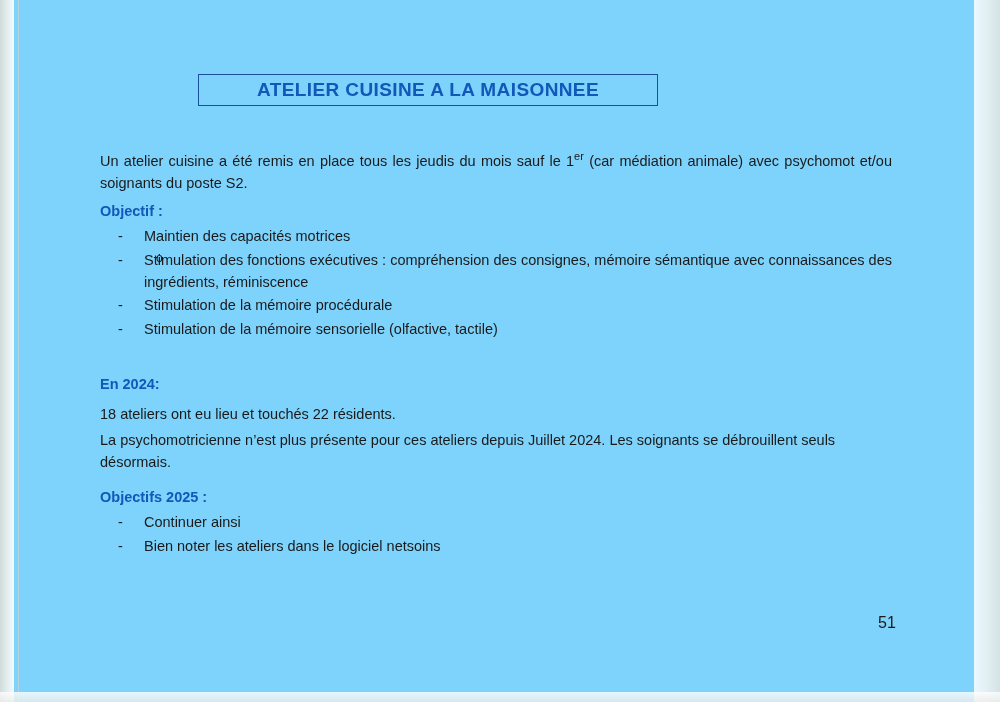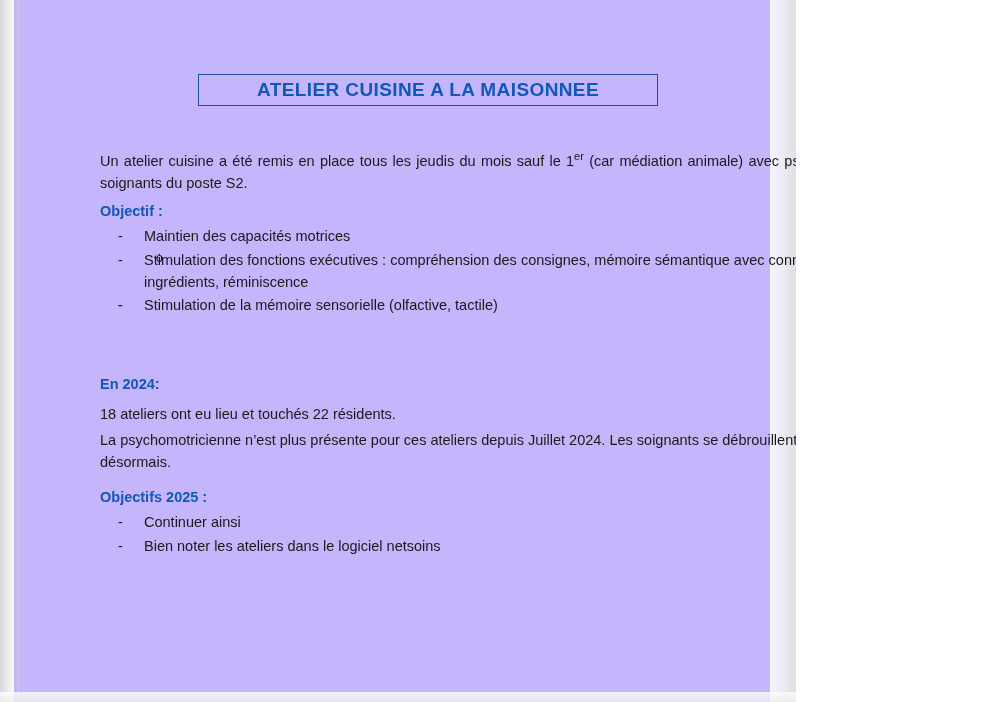--- a/index.html
+++ b/index.html
@@ -5,23 +5,23 @@
   html, body {
     margin: 0;
     padding: 0;
     background: #ffffff;
   }
   body {
     font-family: "Liberation Sans", sans-serif;
   }
   .page {
     position: relative;
-    width: 796px;
+    width: 1000px;
     height: 702px;
-    background: #c4b5fd;
+    background: #7dd3fc;
     overflow: hidden;
   }
   
   .scan-edge-left {
     position: absolute;
     left: 0; top: 0;
     width: 14px; height: 702px;
     background: linear-gradient(to right, #d9dbd6 0%, #eceee9 45%, #ffffff 100%);
     opacity: 0.9;
   }
@@ -193,21 +193,21 @@
 
     <div class="heading h-objectif">Objectif :</div>
 
     <ul class="dashlist list-objectif">
       <li><span class="dash">-</span><span>Maintien des capacités motrices</span>
         <ul class="sublist">
           <li><span class="circ">o</span></li>
         </ul>
       </li>
       <li><span class="dash">-</span><span>Stimulation des fonctions exécutives : compréhension des consignes, mémoire sémantique avec connaissances des ingrédients, réminiscence</span></li>
-      <li><span class="dash">-</span></li>
+      <li><span class="dash">-</span><span>Stimulation de la mémoire procédurale</span></li>
       <li><span class="dash">-</span><span>Stimulation de la mémoire sensorielle (olfactive, tactile)</span></li>
     </ul>
 
     <div class="heading h-en2024"><span>En 2024</span><span class="plain">:</span></div>
 
     <div class="para stat-line">18 ateliers ont eu lieu et touchés 22 résidents.</div>
 
     <div class="para psycho-line">La psychomotricienne n’est plus présente pour ces ateliers depuis Juillet 2024. Les soignants se débrouillent seuls désormais.</div>
 
     <div class="heading h-obj2025">Objectifs 2025 :</div>

